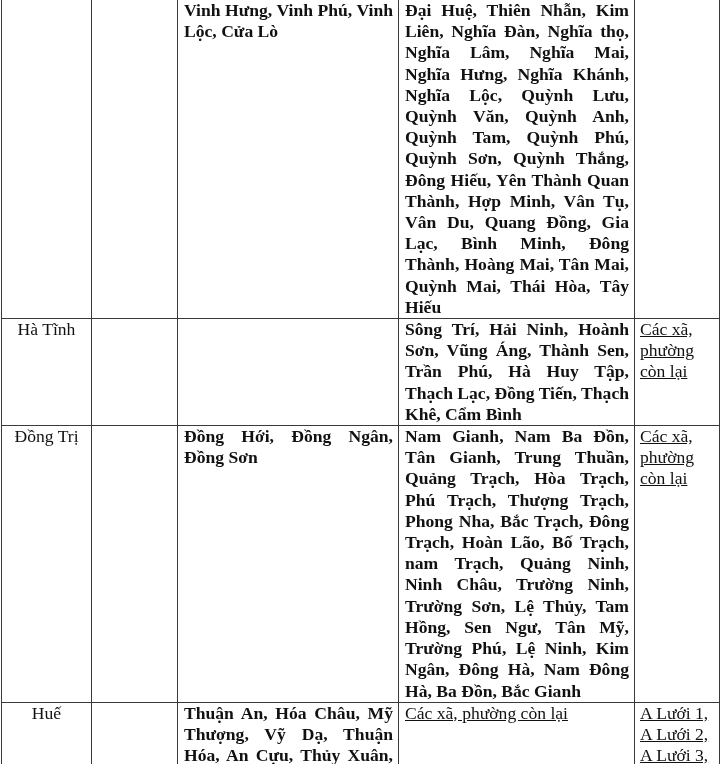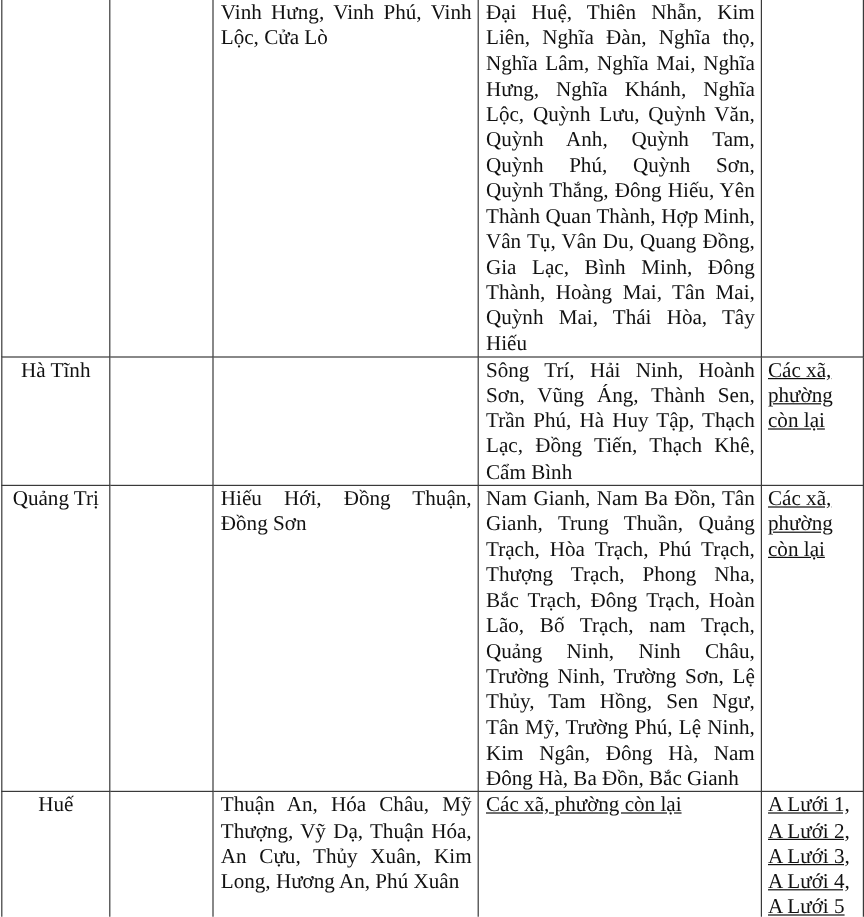--- a/index.html
+++ b/index.html
@@ -32,20 +32,21 @@
       overflow: hidden;
     }
     .col-province { width: 90px; text-align: center; padding: 0 2px !important; }
     .col-b { width: 86px; }
     .col-c { width: 221px; }
     .col-d { width: 236px; }
     .col-e { width: 85px; }
     .just {
       text-align: justify;
       text-align-last: left;
+      font-weight: bold;
     }
     .left { text-align: left; text-decoration: underline; }
     tr.r1 td { height: 296px; }
     tr.r2 td { height: 106px; }
     tr.r3 td { height: 253px; }
     tr.r4 td { height: 105px; }
     td.lastcol { padding-left: 5px; padding-right: 2px; }
   </style>
 </head>
 <body>
@@ -67,23 +68,23 @@
       <td class="col-e lastcol left"></td>
     </tr>
     <tr class="r2">
       <td class="col-province">Hà Tĩnh</td>
       <td class="col-b"></td>
       <td class="col-c just"></td>
       <td class="col-d just">Sông Trí, Hải Ninh, Hoành Sơn, Vũng Áng, Thành Sen, Trần Phú, Hà Huy Tập, Thạch Lạc, Đồng Tiến, Thạch Khê, Cẩm Bình</td>
       <td class="col-e lastcol left">Các xã, phường còn lại</td>
     </tr>
     <tr class="r3">
-      <td class="col-province">Quảng Trị</td>
+      <td class="col-province">Đồng Trị</td>
       <td class="col-b"></td>
-      <td class="col-c just">Hiếu Hới, Đồng Thuận, Đồng Sơn</td>
+      <td class="col-c just">Đồng Hới, Đồng Ngân, Đồng Sơn</td>
       <td class="col-d just">Nam Gianh, Nam Ba Đồn, Tân Gianh, Trung Thuần, Quảng Trạch, Hòa Trạch, Phú Trạch, Thượng Trạch, Phong Nha, Bắc Trạch, Đông Trạch, Hoàn Lão, Bố Trạch, nam Trạch, Quảng Ninh, Ninh Châu, Trường Ninh, Trường Sơn, Lệ Thủy, Tam Hồng, Sen Ngư, Tân Mỹ, Trường Phú, Lệ Ninh, Kim Ngân, Đông Hà, Nam Đông Hà, Ba Đồn, Bắc Gianh</td>
       <td class="col-e lastcol left">Các xã, phường còn lại</td>
     </tr>
     <tr class="r4">
       <td class="col-province">Huế</td>
       <td class="col-b"></td>
       <td class="col-c just">Thuận An, Hóa Châu, Mỹ Thượng, Vỹ Dạ, Thuận Hóa, An Cựu, Thủy Xuân, Kim Long, Hương An, Phú Xuân</td>
       <td class="col-d left">Các xã, phường còn lại</td>
       <td class="col-e lastcol left">A Lưới 1, A Lưới 2, A Lưới 3, A Lưới 4, A Lưới 5</td>
     </tr>

